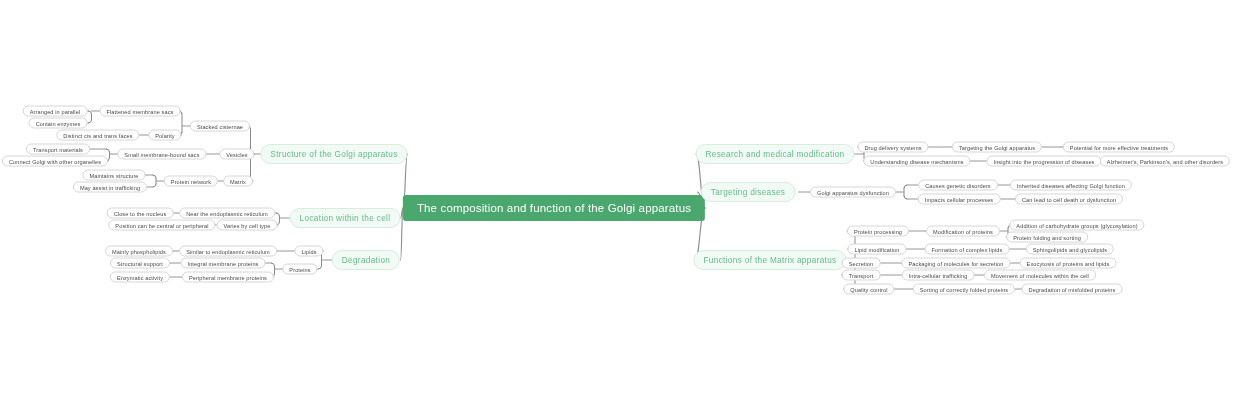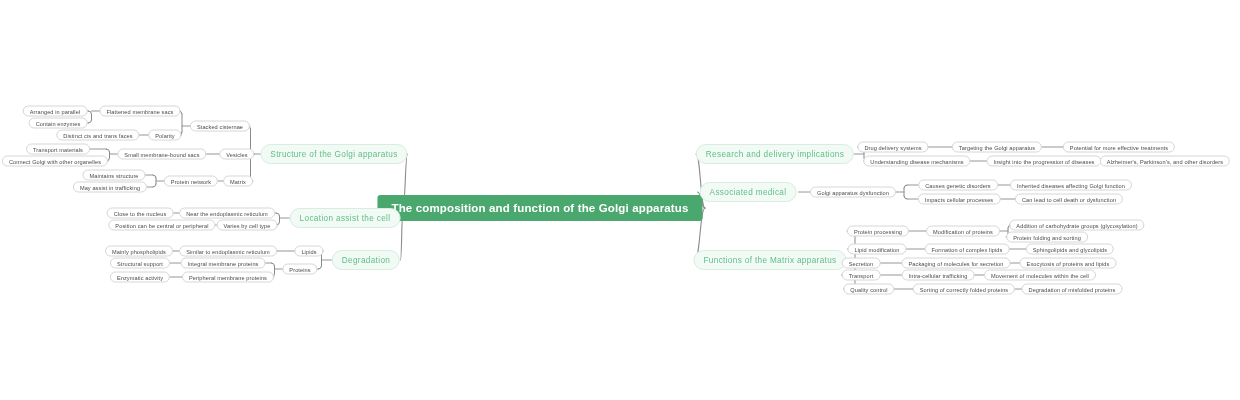--- a/index.html
+++ b/index.html
@@ -176,58 +176,58 @@
       <line x1="845" y1="260" x2="855" y2="260" stroke="#8a8a8a" stroke-width="0.9" stroke-linecap="round"></line>
       <path d="M 855 234 Q 855 231 858 231" fill="none" stroke="#8a8a8a" stroke-width="1" stroke-linecap="round" stroke-linejoin="round"></path>
       <path d="M 855 286 Q 855 289 858 289" fill="none" stroke="#8a8a8a" stroke-width="1" stroke-linecap="round" stroke-linejoin="round"></path>
       <line x1="855" y1="234" x2="855" y2="286" stroke="#8a8a8a" stroke-width="1" stroke-linecap="round"></line>
       <line x1="858" y1="231" x2="847" y2="231" stroke="#8a8a8a" stroke-width="0.9" stroke-linecap="round"></line>
       <line x1="855" y1="249" x2="847.5" y2="249" stroke="#8a8a8a" stroke-width="0.9" stroke-linecap="round"></line>
       <line x1="855" y1="263" x2="841.5" y2="263" stroke="#8a8a8a" stroke-width="0.9" stroke-linecap="round"></line>
       <line x1="855" y1="275" x2="841.5" y2="275" stroke="#8a8a8a" stroke-width="0.9" stroke-linecap="round"></line>
       <line x1="858" y1="289" x2="843.5" y2="289" stroke="#8a8a8a" stroke-width="0.9" stroke-linecap="round"></line>
     </svg>
-<div class="node root" style="left: 540px; top: 208px; font-weight: bold;">The composition and function of the Golgi apparatus</div>
+<div class="node root" style="left: 554px; top: 208px;">The composition and function of the Golgi apparatus</div>
     <div class="node lvl1" style="left: 334px; top: 154px;">Structure of the Golgi apparatus</div>
     <div class="node leaf" style="left: 220px; top: 126px;">Stacked cisternae</div>
     <div class="node leaf" style="left: 140px; top: 111px;">Flattened membrane sacs</div>
     <div class="node leaf" style="left: 55px; top: 111px;">Arranged in parallel</div>
     <div class="node leaf" style="left: 58px; top: 123px;">Contain enzymes</div>
     <div class="node leaf" style="left: 165px; top: 135px;">Polarity</div>
     <div class="node leaf" style="left: 98px; top: 135px;">Distinct cis and trans faces</div>
     <div class="node leaf" style="left: 237px; top: 154px;">Vesicles</div>
     <div class="node leaf" style="left: 162px; top: 154px;">Small membrane-bound sacs</div>
     <div class="node leaf" style="left: 58px; top: 149px;">Transport materials</div>
     <div class="node leaf" style="left: 55px; top: 161px;">Connect Golgi with other organelles</div>
     <div class="node leaf" style="left: 238px; top: 181px;">Matrix</div>
     <div class="node leaf" style="left: 191px; top: 181px;">Protein network</div>
     <div class="node leaf" style="left: 114px; top: 175px;">Maintains structure</div>
     <div class="node leaf" style="left: 110px; top: 187px;">May assist in trafficking</div>
-    <div class="node lvl1" style="left: 345px; top: 218px;">Location assist the cell</div>
+    <div class="node lvl1" style="left: 345px; top: 218px;">Location within the cell</div>
     <div class="node leaf" style="left: 227px; top: 213px;">Near the endoplasmic reticulum</div>
     <div class="node leaf" style="left: 140px; top: 213px;">Close to the nucleus</div>
     <div class="node leaf" style="left: 247px; top: 225px;">Varies by cell type</div>
     <div class="node leaf" style="left: 162px; top: 225px;">Position can be central or peripheral</div>
     <div class="node lvl1" style="left: 366px; top: 260px;">Degradation</div>
     <div class="node leaf" style="left: 309px; top: 251px;">Lipids</div>
     <div class="node leaf" style="left: 228px; top: 251px;">Similar to endoplasmic reticulum</div>
     <div class="node leaf" style="left: 139px; top: 251px;">Mainly phospholipids</div>
     <div class="node leaf" style="left: 300px; top: 269px;">Proteins</div>
     <div class="node leaf" style="left: 223px; top: 263px;">Integral membrane proteins</div>
     <div class="node leaf" style="left: 140px; top: 263px;">Structural support</div>
     <div class="node leaf" style="left: 228px; top: 277px;">Peripheral membrane proteins</div>
     <div class="node leaf" style="left: 140px; top: 277px;">Enzymatic activity</div>
-    <div class="node lvl1" style="left: 775px; top: 154px;">Research and delivery implications</div>
+    <div class="node lvl1" style="left: 775px; top: 154px;">Research and medical modification</div>
     <div class="node leaf" style="left: 893px; top: 147px;">Drug delivery systems</div>
     <div class="node leaf" style="left: 997px; top: 147px;">Targeting the Golgi apparatus</div>
     <div class="node leaf" style="left: 1119px; top: 147px;">Potential for more effective treatments</div>
     <div class="node leaf" style="left: 917px; top: 161px;">Understanding disease mechanisms</div>
     <div class="node leaf" style="left: 1044px; top: 161px;">Insight into the progression of diseases</div>
     <div class="node leaf" style="left: 1165px; top: 161px;">Alzheimer's, Parkinson's, and other disorders</div>
-    <div class="node lvl1" style="left: 748px; top: 192px;">Associated medical</div>
+    <div class="node lvl1" style="left: 748px; top: 192px;">Targeting diseases</div>
     <div class="node leaf" style="left: 853px; top: 192px;">Golgi apparatus dysfunction</div>
     <div class="node leaf" style="left: 958px; top: 185px;">Causes genetic disorders</div>
     <div class="node leaf" style="left: 1071px; top: 185px;">Inherited diseases affecting Golgi function</div>
     <div class="node leaf" style="left: 959px; top: 199px;">Impacts cellular processes</div>
     <div class="node leaf" style="left: 1069px; top: 199px;">Can lead to cell death or dysfunction</div>
     <div class="node lvl1" style="left: 770px; top: 260px;">Functions of the Matrix apparatus</div>
     <div class="node leaf" style="left: 878px; top: 231px;">Protein processing</div>
     <div class="node leaf" style="left: 963px; top: 231px;">Modification of proteins</div>
     <div class="node leaf" style="left: 1077px; top: 225px;">Addition of carbohydrate groups (glycosylation)</div>
     <div class="node leaf" style="left: 1047px; top: 237px;">Protein folding and sorting</div>

